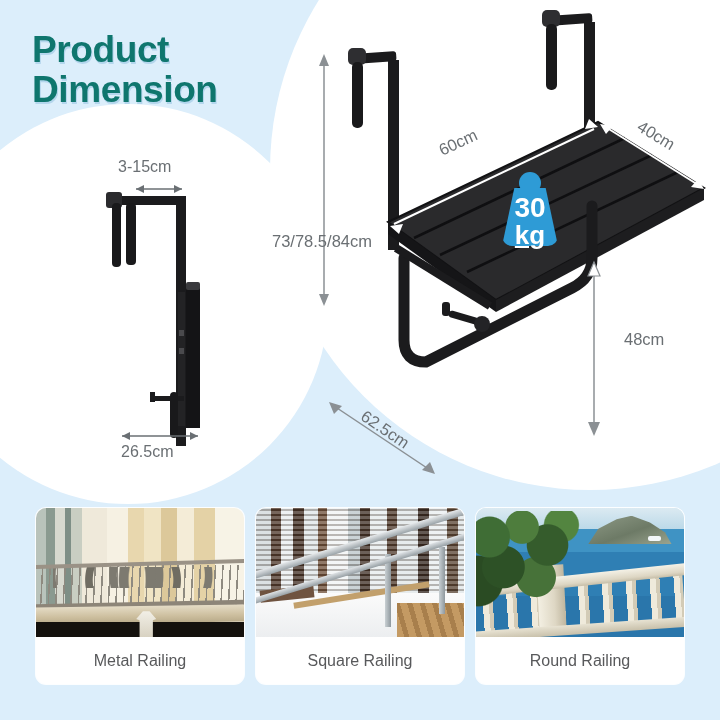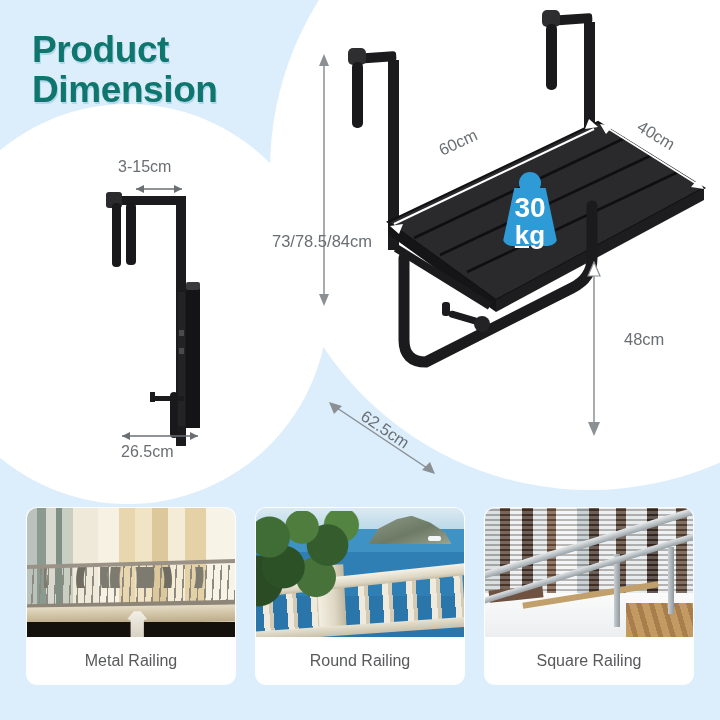--- a/index.html
+++ b/index.html
@@ -84,21 +84,21 @@
   #weight-badge .wnum  { font-size: 28px; display:block; }
   #weight-badge .wunit { font-size: 26px; display:block;text-decoration:underline; }
 
   
   #cards {
     position: absolute;
     left: 0; bottom: 0;
     width: 720px; height: 212px;
     display: flex;
     justify-content: center;
-    gap: 21px;
+    gap: 12px;
     z-index: 40;
   }
   .card {
     width: 208px;
     height: 176px;
     background: #ffffff;
     border-radius: 10px;
     overflow: hidden;
     display: flex;
     flex-direction: column;
@@ -391,45 +391,45 @@
       <div class="photo ph-metal">
         <div class="balusters"></div>
         <div class="scroll"></div>
         <div class="rail-top"></div>
         <div class="rail-bot"></div>
         <div class="ledge"></div>
         <div class="dark-band"></div>
         <div class="finial"></div>
       </div>
       <div class="cap">Metal Railing</div>
-    </div>
-
-    <div class="card">
-      <div class="photo ph-round">
-        <div class="sky"></div>
-        <div class="headland"></div>
-        <div class="boat"></div>
-        <div class="balusters"></div>
-        <div class="pillar"></div>
-        <div class="coping"></div>
-        <div class="base"></div>
-        <div class="foliage"></div>
-      </div>
-      <div class="cap">Round Railing</div>
     </div>
 
     <div class="card">
       <div class="photo ph-square">
         <div class="blinds"></div>
         <div class="wall"></div>
         <div class="wood-floor"></div>
         <div class="wood-trim"></div>
         <div class="bench"></div>
         <div class="post-a"></div>
         <div class="post-b"></div>
         <div class="handrail"></div>
         <div class="midrail"></div>
       </div>
       <div class="cap">Square Railing</div>
     </div>
 
+    <div class="card">
+      <div class="photo ph-round">
+        <div class="sky"></div>
+        <div class="headland"></div>
+        <div class="boat"></div>
+        <div class="balusters"></div>
+        <div class="pillar"></div>
+        <div class="coping"></div>
+        <div class="base"></div>
+        <div class="foliage"></div>
+      </div>
+      <div class="cap">Round Railing</div>
+    </div>
+
   </div>
 </div>
 
 </body></html>

